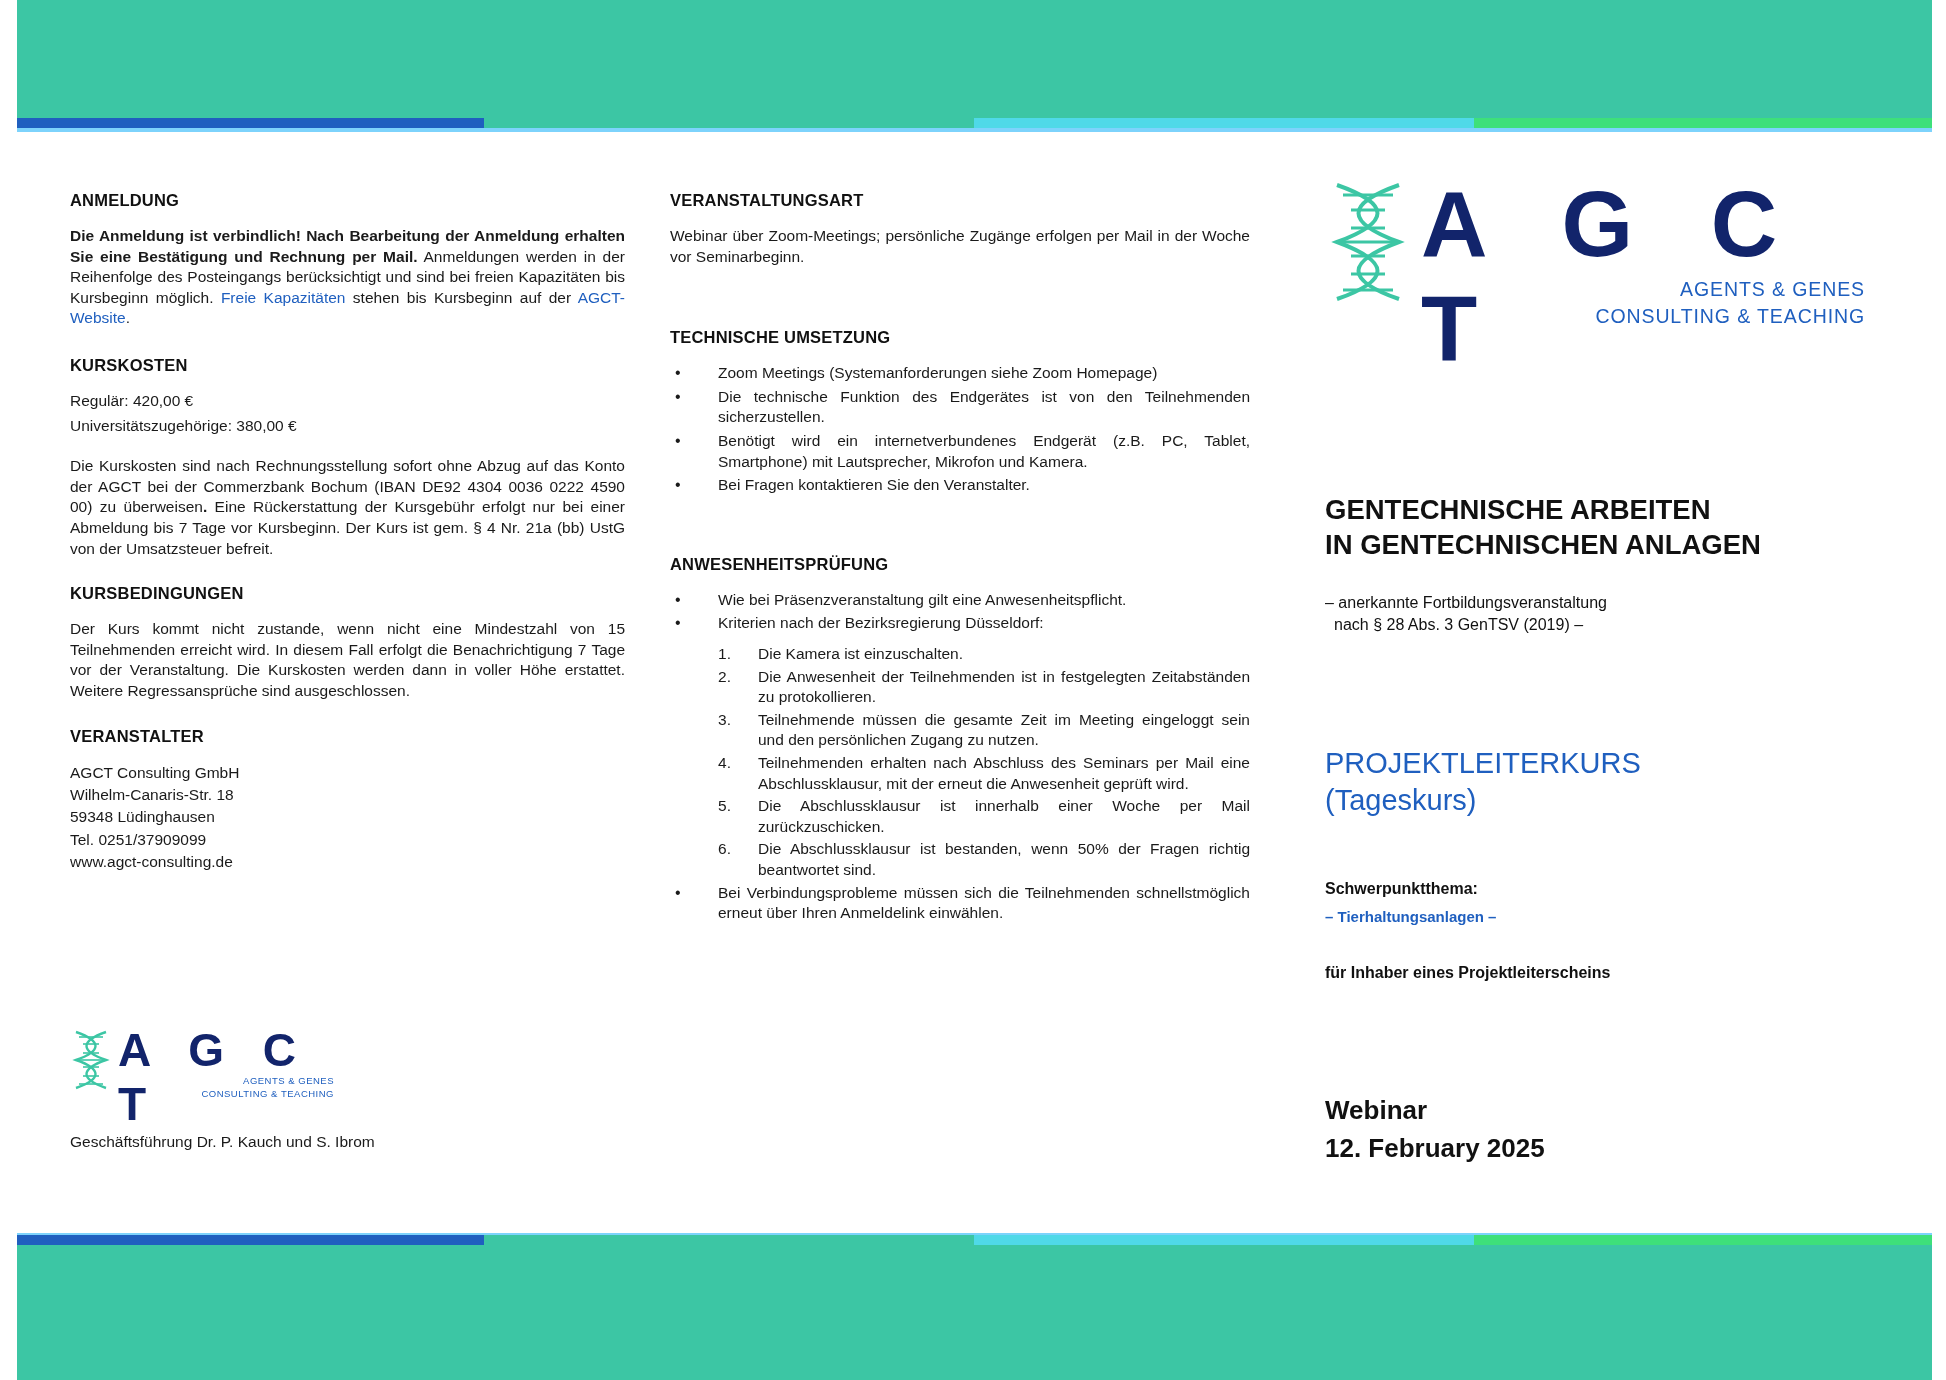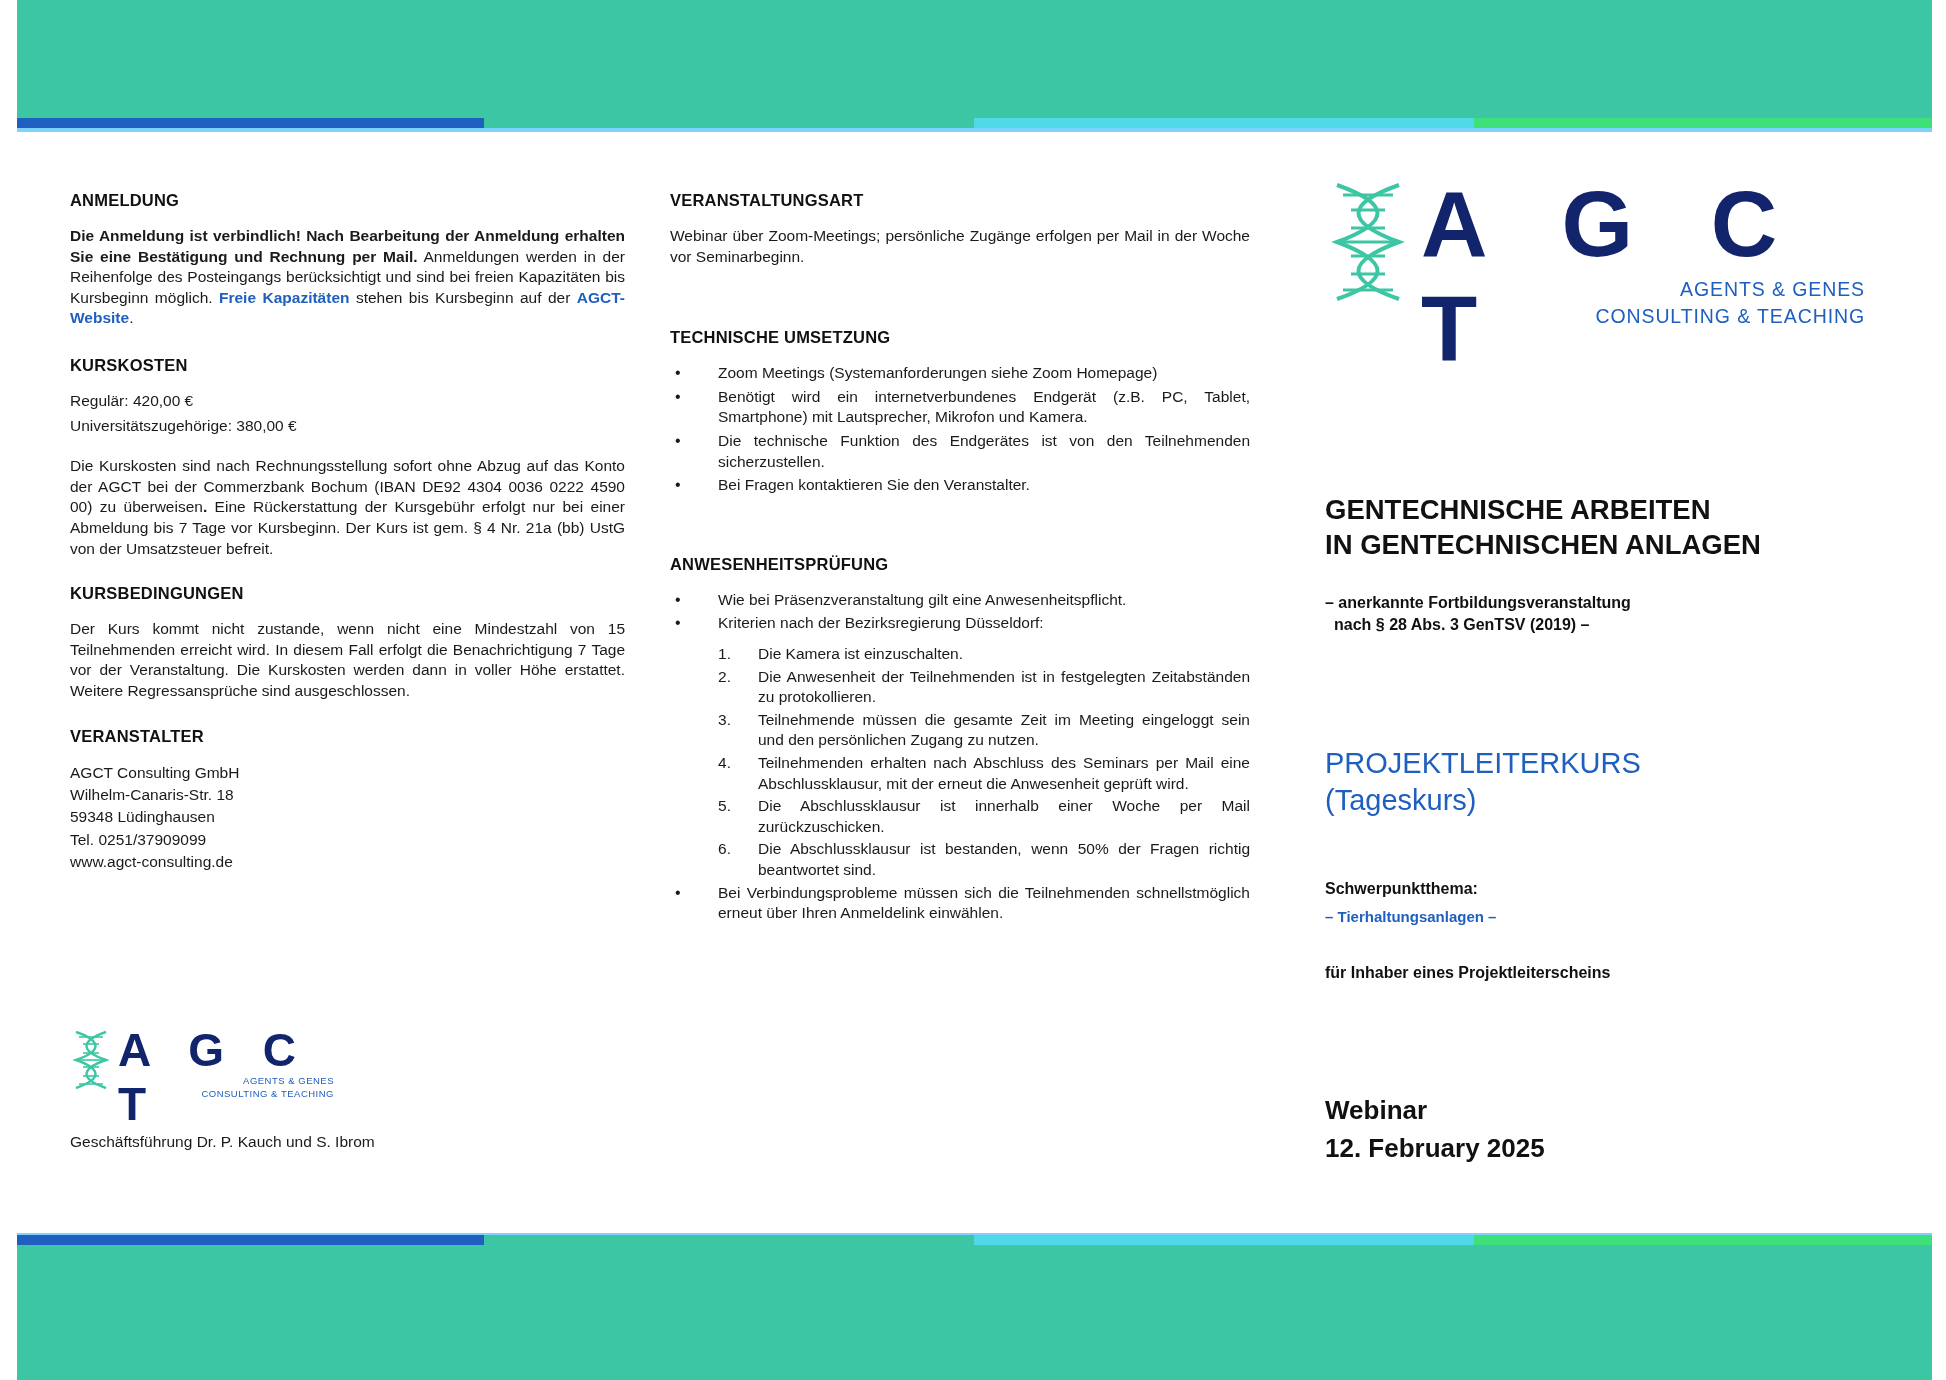--- a/index.html
+++ b/index.html
@@ -82,21 +82,21 @@
     margin: 0 0 14px 0;
     color: #111;
   }
   p.para {
     margin: 0 0 16px 0;
     text-align: justify;
     hyphens: auto;
   }
   p.tight { margin-bottom: 4px; text-align: left; }
   b.bold { font-weight: bold; }
-  .accent-link { color: #1f5fbf; font-weight: bold; }
+  .accent-link { color: #1f5fbf; font-weight: normal; }
 
   ul.bullets {
     list-style: none;
     margin: 0 0 10px 0;
     padding: 0;
   }
   ul.bullets > li {
     position: relative;
     padding-left: 48px;
     margin-bottom: 3px;
@@ -174,21 +174,21 @@
     font-weight: bold;
     line-height: 1.28;
     color: #111;
   }
   .cover-sub {
     position: absolute;
     left: 1325px;
     top: 592px;
     width: 560px;
     font-size: 16px;
-    font-weight: bold;
+    font-weight: normal;
     line-height: 1.35;
     color: #111;
   }
   .cover-sub .indent { display: inline-block; padding-left: 9px; }
 
   .course-name {
     position: absolute;
     left: 1325px;
     top: 745px;
     width: 560px;
@@ -347,22 +347,22 @@
 
   <div class="col col-2">
 
     <h3 class="sec">VERANSTALTUNGSART</h3>
     <p class="para">Webinar über Zoom-Meetings; persönliche Zugänge erfolgen per Mail in der Woche vor Seminarbeginn.</p>
 
     <div style="height:44px"></div>
     <h3 class="sec">TECHNISCHE UMSETZUNG</h3>
     <ul class="bullets">
       <li>Zoom Meetings (Systemanforderungen siehe Zoom Homepage)</li>
+      <li>Die technische Funktion des Endgerätes ist von den Teilnehmenden sicherzustellen.</li>
       <li>Benötigt wird ein internetverbundenes Endgerät (z.B. PC, Tablet, Smartphone) mit Lautsprecher, Mikrofon und Kamera.</li>
-      <li>Die technische Funktion des Endgerätes ist von den Teilnehmenden sicherzustellen.</li>
       <li>Bei Fragen kontaktieren Sie den Veranstalter.</li>
     </ul>
 
     <div style="height:48px"></div>
     <h3 class="sec">ANWESENHEITSPRÜFUNG</h3>
     <ul class="bullets">
       <li>Wie bei Präsenzveranstaltung gilt eine Anwesenheitspflicht.</li>
       <li>Kriterien nach der Bezirksregierung Düsseldorf:</li>
     </ul>
     <ol class="nums">

